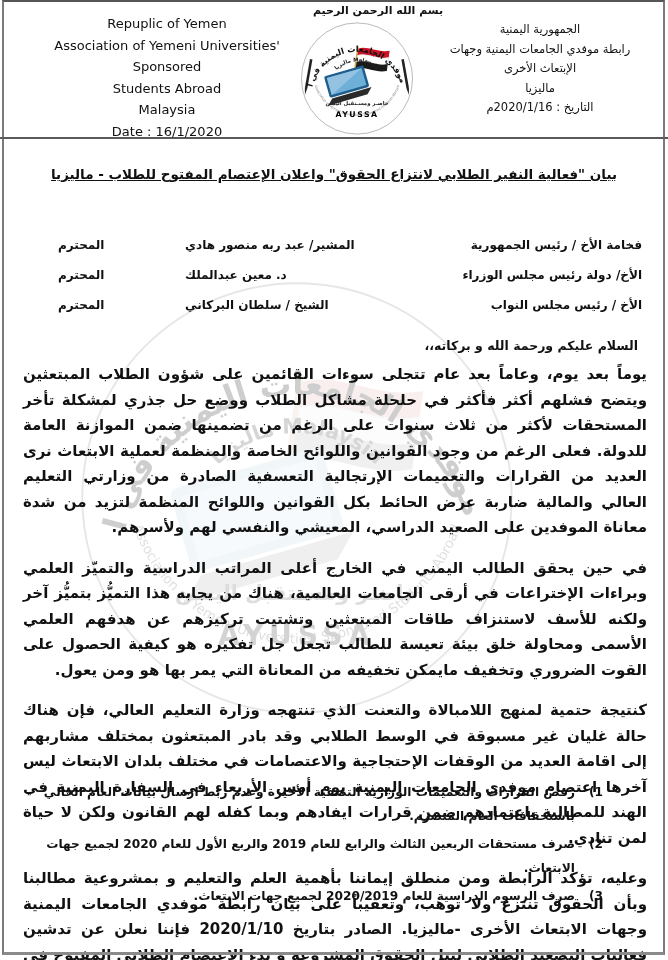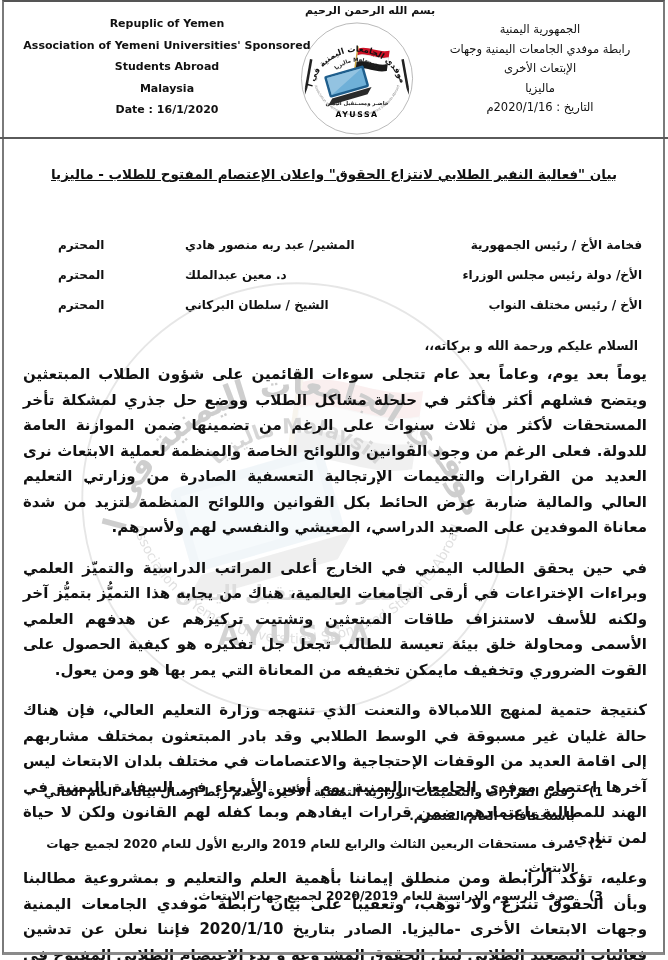--- a/index.html
+++ b/index.html
@@ -5,22 +5,22 @@
   html,body{margin:0;padding:0;background:#fff;}
   #page{position:relative;width:668px;height:960px;background:#fff;overflow:hidden;
         font-family:"DejaVu Sans","Liberation Sans",sans-serif;color:#111;}
   .frame{position:absolute;left:2px;top:0;width:659px;height:950px;
          border-top:2px solid #555;border-left:2px solid #7a7a7a;border-right:2px solid #7a7a7a;
          border-bottom:3px solid #8a8a8a;pointer-events:none;z-index:3;}
   .hdr-rule{position:absolute;left:0;top:137px;width:668px;height:2px;background:#5a5a5a;z-index:3;}
 
   
   .hdr-en{position:absolute;left:22px;top:13px;width:290px;text-align:center;
-          font-weight:bold;font-size:11px;line-height:21.5px;z-index:4;direction:ltr;}
-  .bismillah{position:absolute;left:290px;top:4px;width:160px;text-align:center;
+          font-weight:normal;font-size:13px;line-height:21.5px;z-index:4;direction:ltr;}
+  .bismillah{position:absolute;left:298px;top:4px;width:160px;text-align:center;
           font-weight:bold;font-size:11px;z-index:4;direction:rtl;}
   .hdr-ar{position:absolute;left:432px;top:20px;width:216px;text-align:center;
           font-weight:normal;font-size:11.5px;line-height:19.5px;z-index:4;direction:rtl;}
   .logo-box{position:absolute;left:296px;top:20px;width:122px;height:117px;z-index:4;}
 
   
   .wm-logo{position:absolute;left:62px;top:272px;width:470px;height:452px;z-index:0;
            opacity:.45;pointer-events:none;}
 
   
@@ -153,21 +153,21 @@
       <span class="addr-pos">فخامة الأخ / رئيس الجمهورية</span>
       <span class="addr-name">المشير/ عبد ربه منصور هادي</span>
       <span class="addr-hon">المحترم</span>
     </div>
     <div class="addr-row">
       <span class="addr-pos">الأخ/ دولة رئيس مجلس الوزراء</span>
       <span class="addr-name">د. معين عبدالملك</span>
       <span class="addr-hon">المحترم</span>
     </div>
     <div class="addr-row">
-      <span class="addr-pos">الأخ / رئيس مختلف النواب</span>
+      <span class="addr-pos">الأخ / رئيس مجلس النواب</span>
       <span class="addr-name">الشيخ / سلطان البركاني</span>
       <span class="addr-hon">المحترم</span>
     </div>
   </div>
 
   <div class="greeting">السلام عليكم ورحمة الله و بركاته،،</div>
 
   <div class="paras">
     <p>يوماً بعد يوم، وعاماً بعد عام تتجلى سوءات القائمين على شؤون الطلاب المبتعثين ويتضح فشلهم أكثر فأكثر في حلحلة مشاكل الطلاب ووضع حل جذري لمشكلة تأخر المستحقات لأكثر من ثلاث سنوات على الرغم من تضمينها ضمن الموازنة العامة للدولة. فعلى الرغم من وجود القوانين واللوائح الخاصة والمنظمة لعملية الابتعاث نرى العديد من القرارات والتعميمات الإرتجالية التعسفية الصادرة من وزارتي التعليم العالي والمالية ضاربة عرض الحائط بكل القوانين واللوائح المنظمة لتزيد من شدة معاناة الموفدين على الصعيد الدراسي، المعيشي والنفسي لهم ولأسرهم.</p>
     <p>في حين يحقق الطالب اليمني في الخارج أعلى المراتب الدراسية والتميّز العلمي وبراءات الإختراعات في أرقى الجامعات العالمية، هناك من يجابه هذا التميُّز بتميُّز آخر ولكنه للأسف لاستنزاف طاقات المبتعثين وتشتيت تركيزهم عن هدفهم العلمي الأسمى ومحاولة خلق بيئة تعيسة للطالب تجعل جل تفكيره هو كيفية الحصول على القوت الضروري وتخفيف مايمكن تخفيفه من المعاناة التي يمر بها هو ومن يعول.</p>

